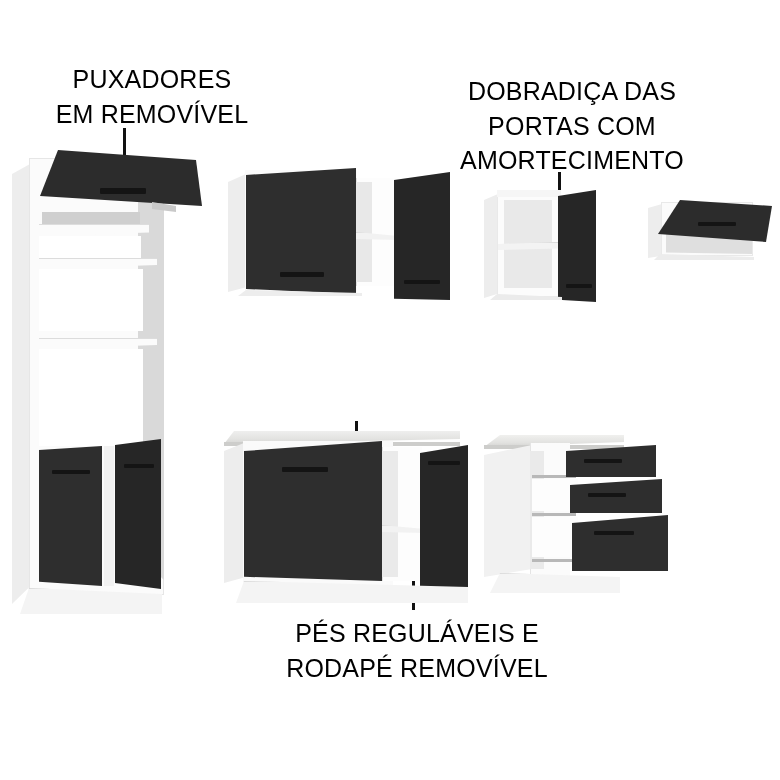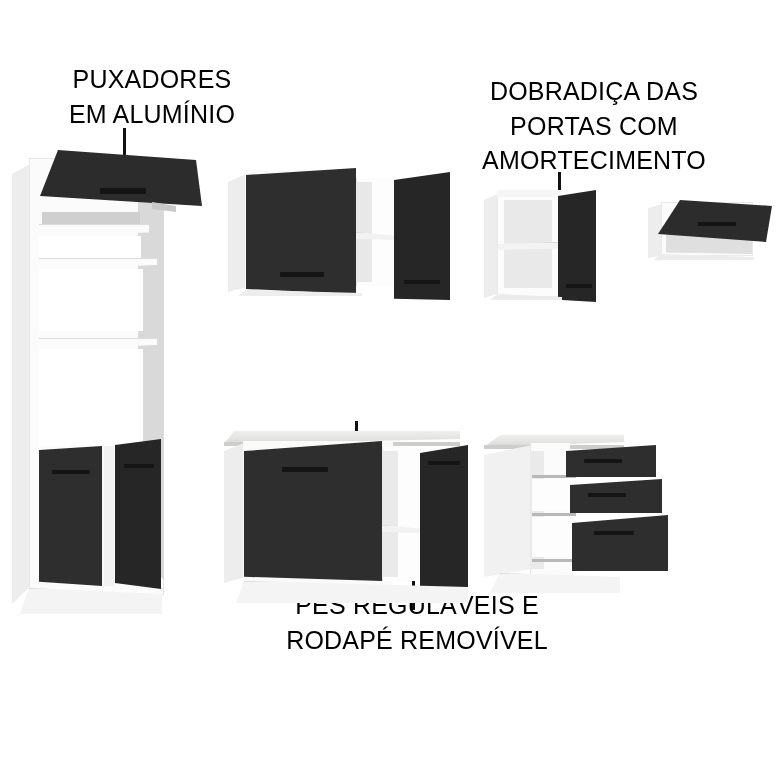--- a/index.html
+++ b/index.html
@@ -62,31 +62,31 @@
     background: #b8b8b8;
     height: 3px;
   }
 </style>
 </head>
 <body>
 
 <div id="stage">
 
   <div class="callout" style="left:22px; top:62px; width:260px;">PUXADORES
-EM ALUMÍNIO</div>
+EM REMOVÍVEL</div>
   <div class="leader" style="left:123px; top:128px; height:58px;"></div>
 
-  <div class="callout" style="left:444px; top:74px; width:300px;">DOBRADIÇA DAS
+  <div class="callout" style="left:422px; top:74px; width:300px;">DOBRADIÇA DAS
 PORTAS COM
 AMORTECIMENTO</div>
   <div class="leader" style="left:558px; top:172px; height:52px;"></div>
 
   <div class="leader" style="left:355px; top:421px; height:47px;"></div>
 
-  <div class="callout" style="left:272px; top:588px; width:290px;">PÉS REGULÁVEIS E
+  <div class="callout" style="left:272px; top:616px; width:290px;">PÉS REGULÁVEIS E
 RODAPÉ REMOVÍVEL</div>
   <div class="leader" style="left:412px; top:572px; height:38px;"></div>
 
   <div class="unit" style="left:12px; top:150px; width:172px; height:472px;">
 
     <div class="panel white-side" style="left:0; top:14px; width:18px; height:440px;
                 clip-path: polygon(0 10px, 100% 0, 100% 96%, 0 100%);"></div>
 
     <div class="panel white" style="left:17px; top:8px; width:135px; height:437px;
                 box-shadow: inset 0 0 0 1px #e6e6e6;"></div>

